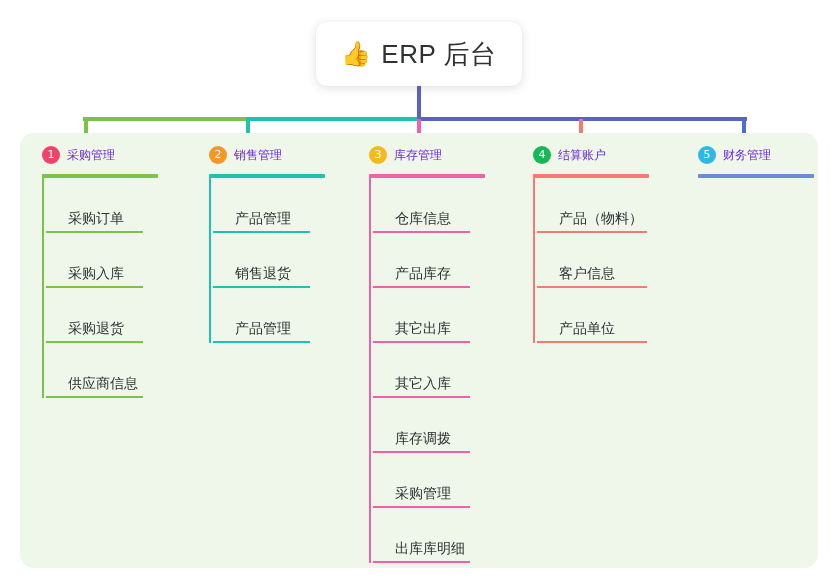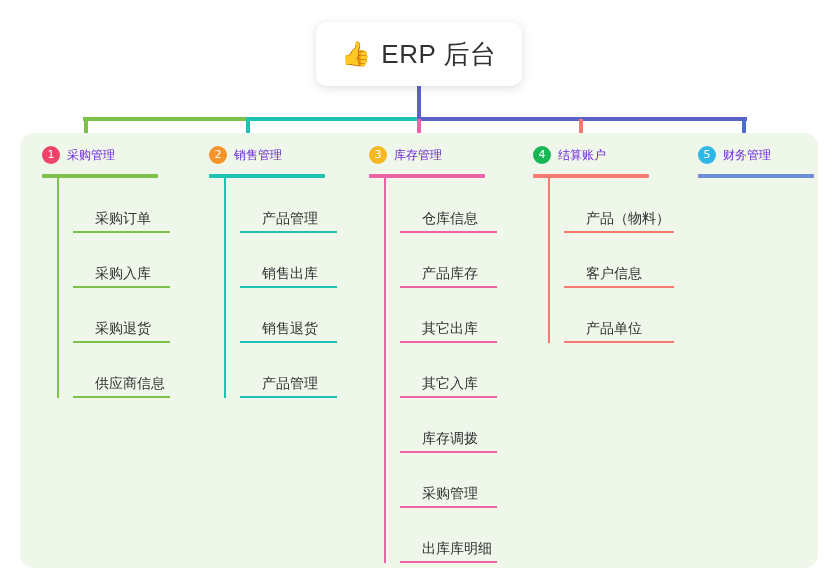--- a/index.html
+++ b/index.html
@@ -97,22 +97,22 @@
   .col-underline {
     height: 4px;
     margin-top: 7px;
     margin-left: 11px;
     border-radius: 1px;
   }
 
   
   .items {
     position: relative;
-    margin-left: 26px;
-    padding-left: 16px;
+    margin-left: 11px;
+    padding-left: 4px;
   }
   .spine {
     position: absolute;
     left: 0;
     top: 0;
     bottom: 0;
     width: 2px;
   }
   .leaf {
     position: relative;
@@ -190,24 +190,20 @@
         <span class="col-title">销售管理</span>
       </div>
       <div class="col-underline" style="background: rgb(31, 194, 176); width: 116px;"></div>
       <div class="items">
         <div class="spine" style="background: rgb(31, 194, 176);"></div>
         <div class="leaf">
           <span class="leaf-label">产品管理</span>
           <div class="leaf-rule" style="background: rgb(31, 194, 176); width: 97px;"></div>
         </div>
         <div class="leaf">
-          <span class="leaf-label">销售出库</span>
-          <div class="leaf-rule" style="background: rgb(31, 194, 176); width: 97px;"></div>
-        </div>
-        <div class="leaf">
           <span class="leaf-label">销售退货</span>
           <div class="leaf-rule" style="background: rgb(31, 194, 176); width: 97px;"></div>
         </div>
         <div class="leaf">
           <span class="leaf-label">产品管理</span>
           <div class="leaf-rule" style="background: rgb(31, 194, 176); width: 97px;"></div>
         </div>
       </div>
     </div>
     <div class="column" style="left: 358px;">

